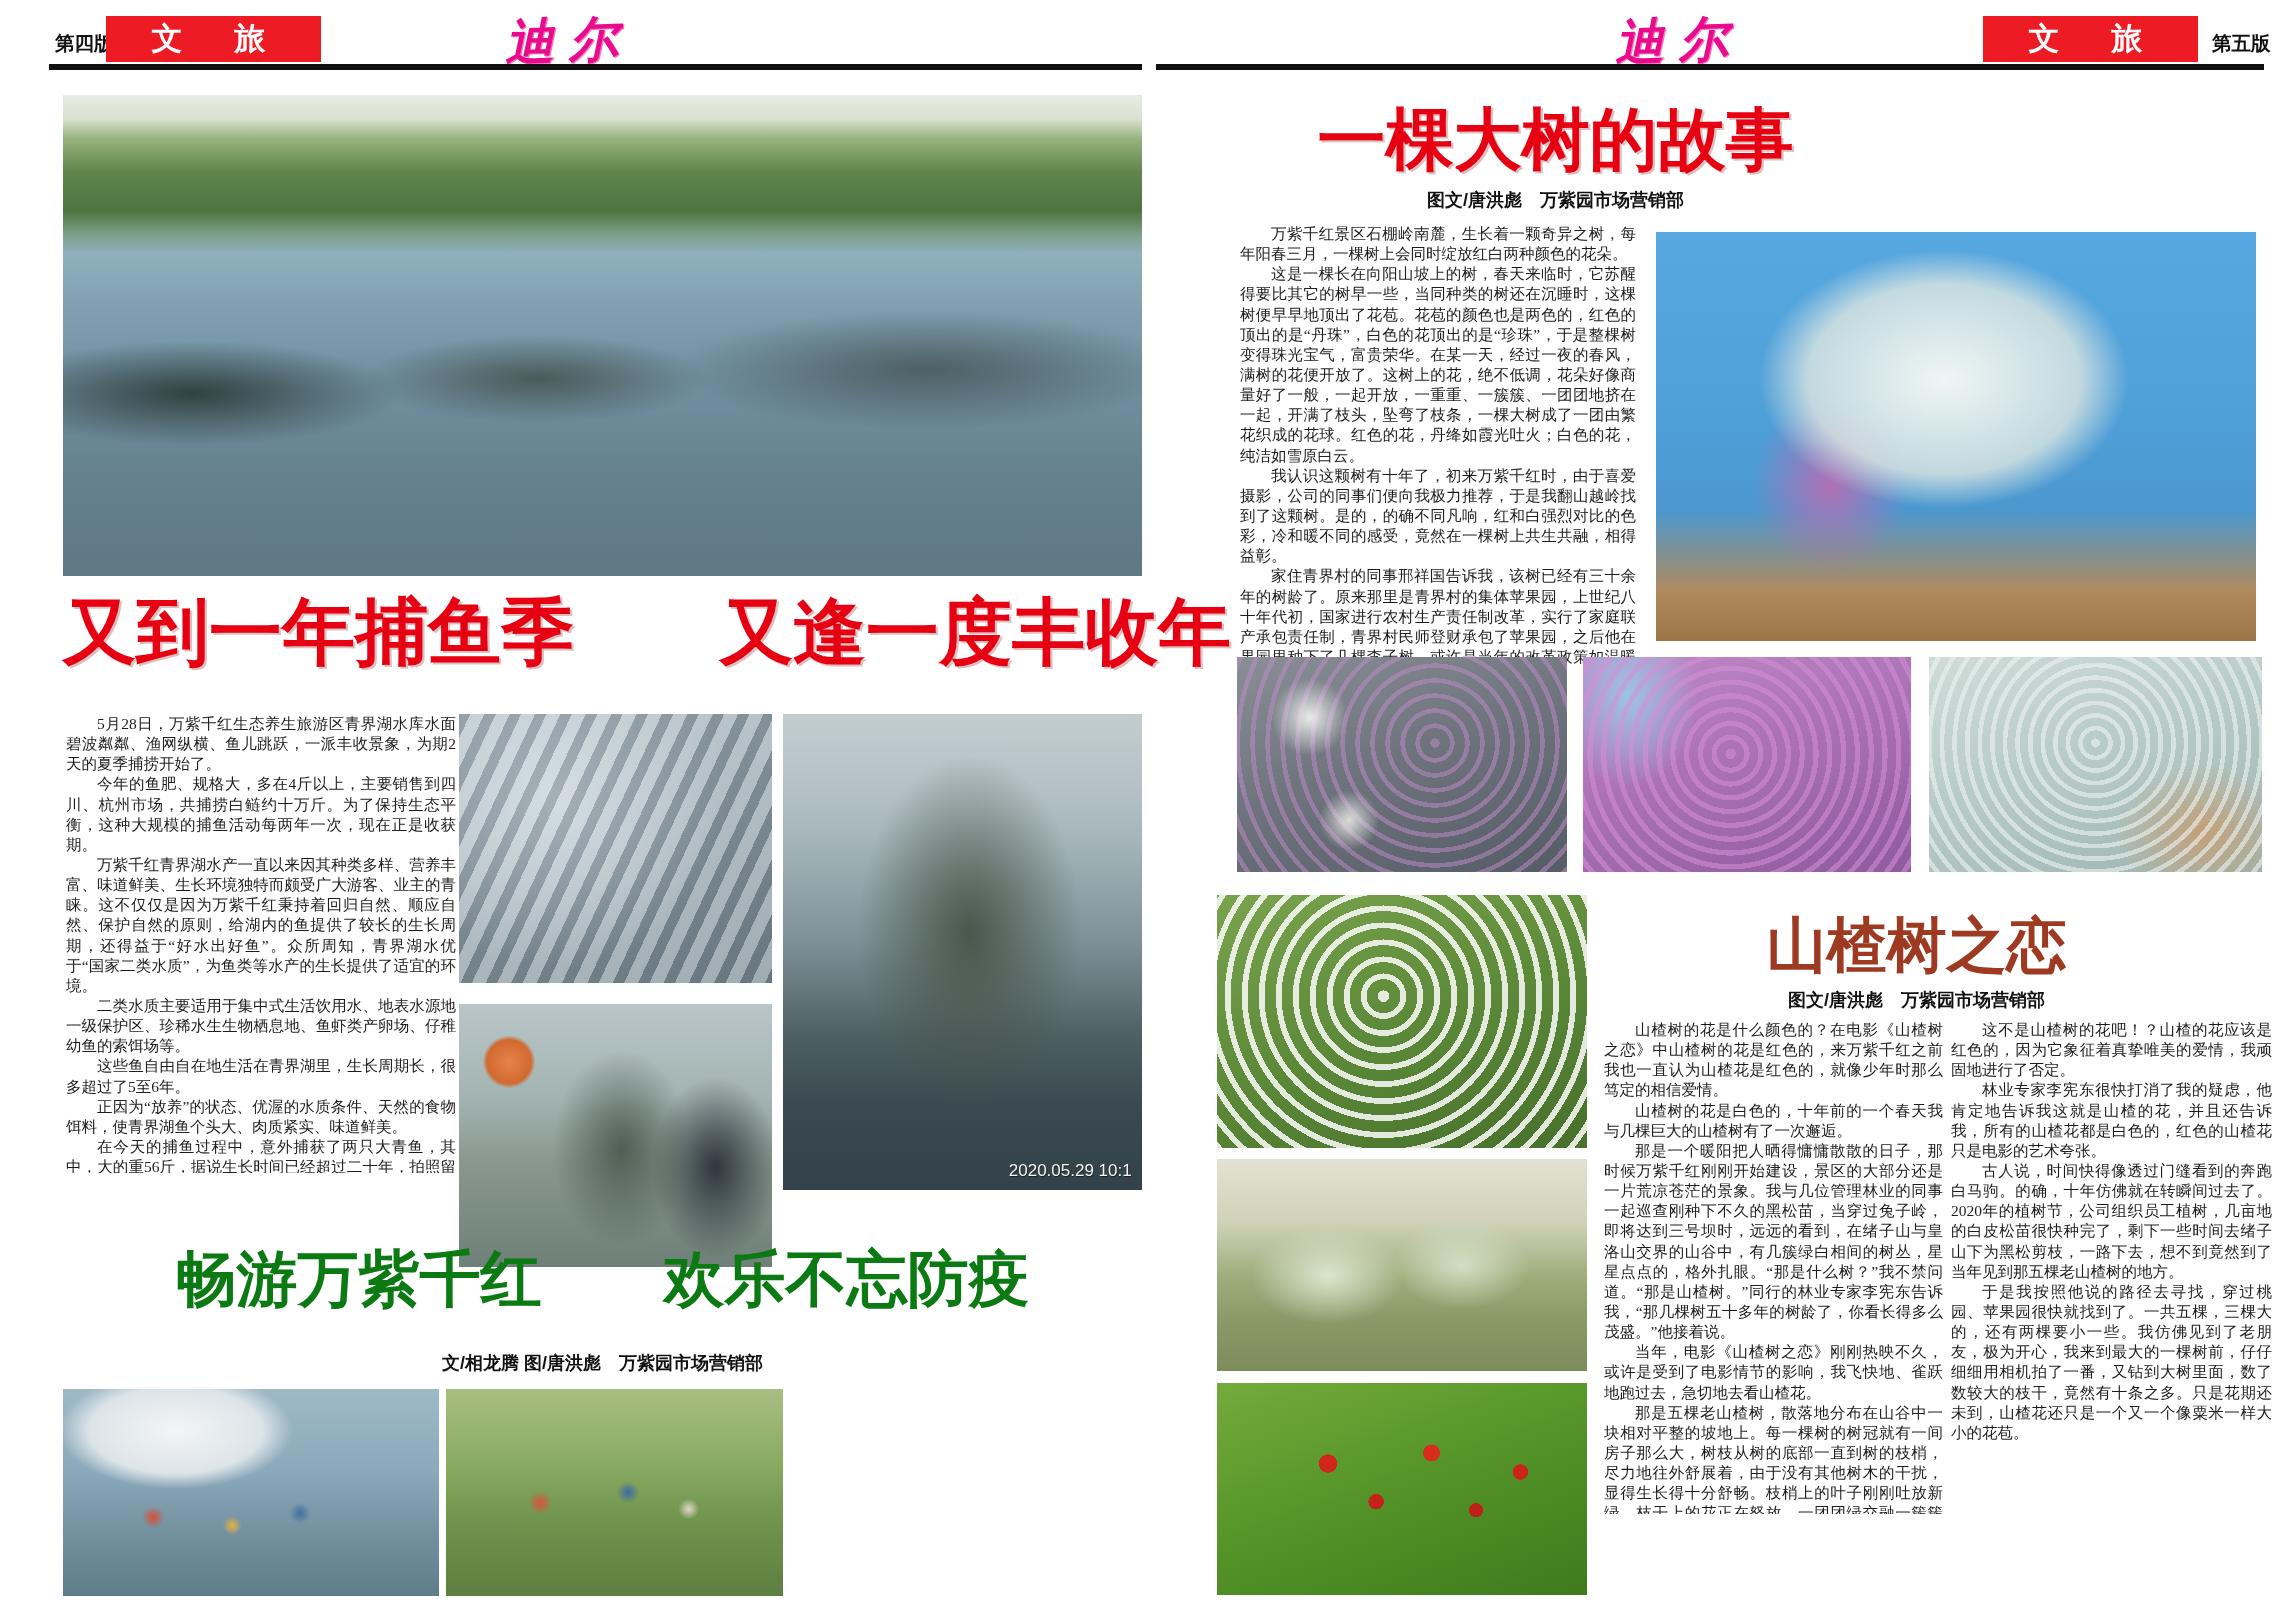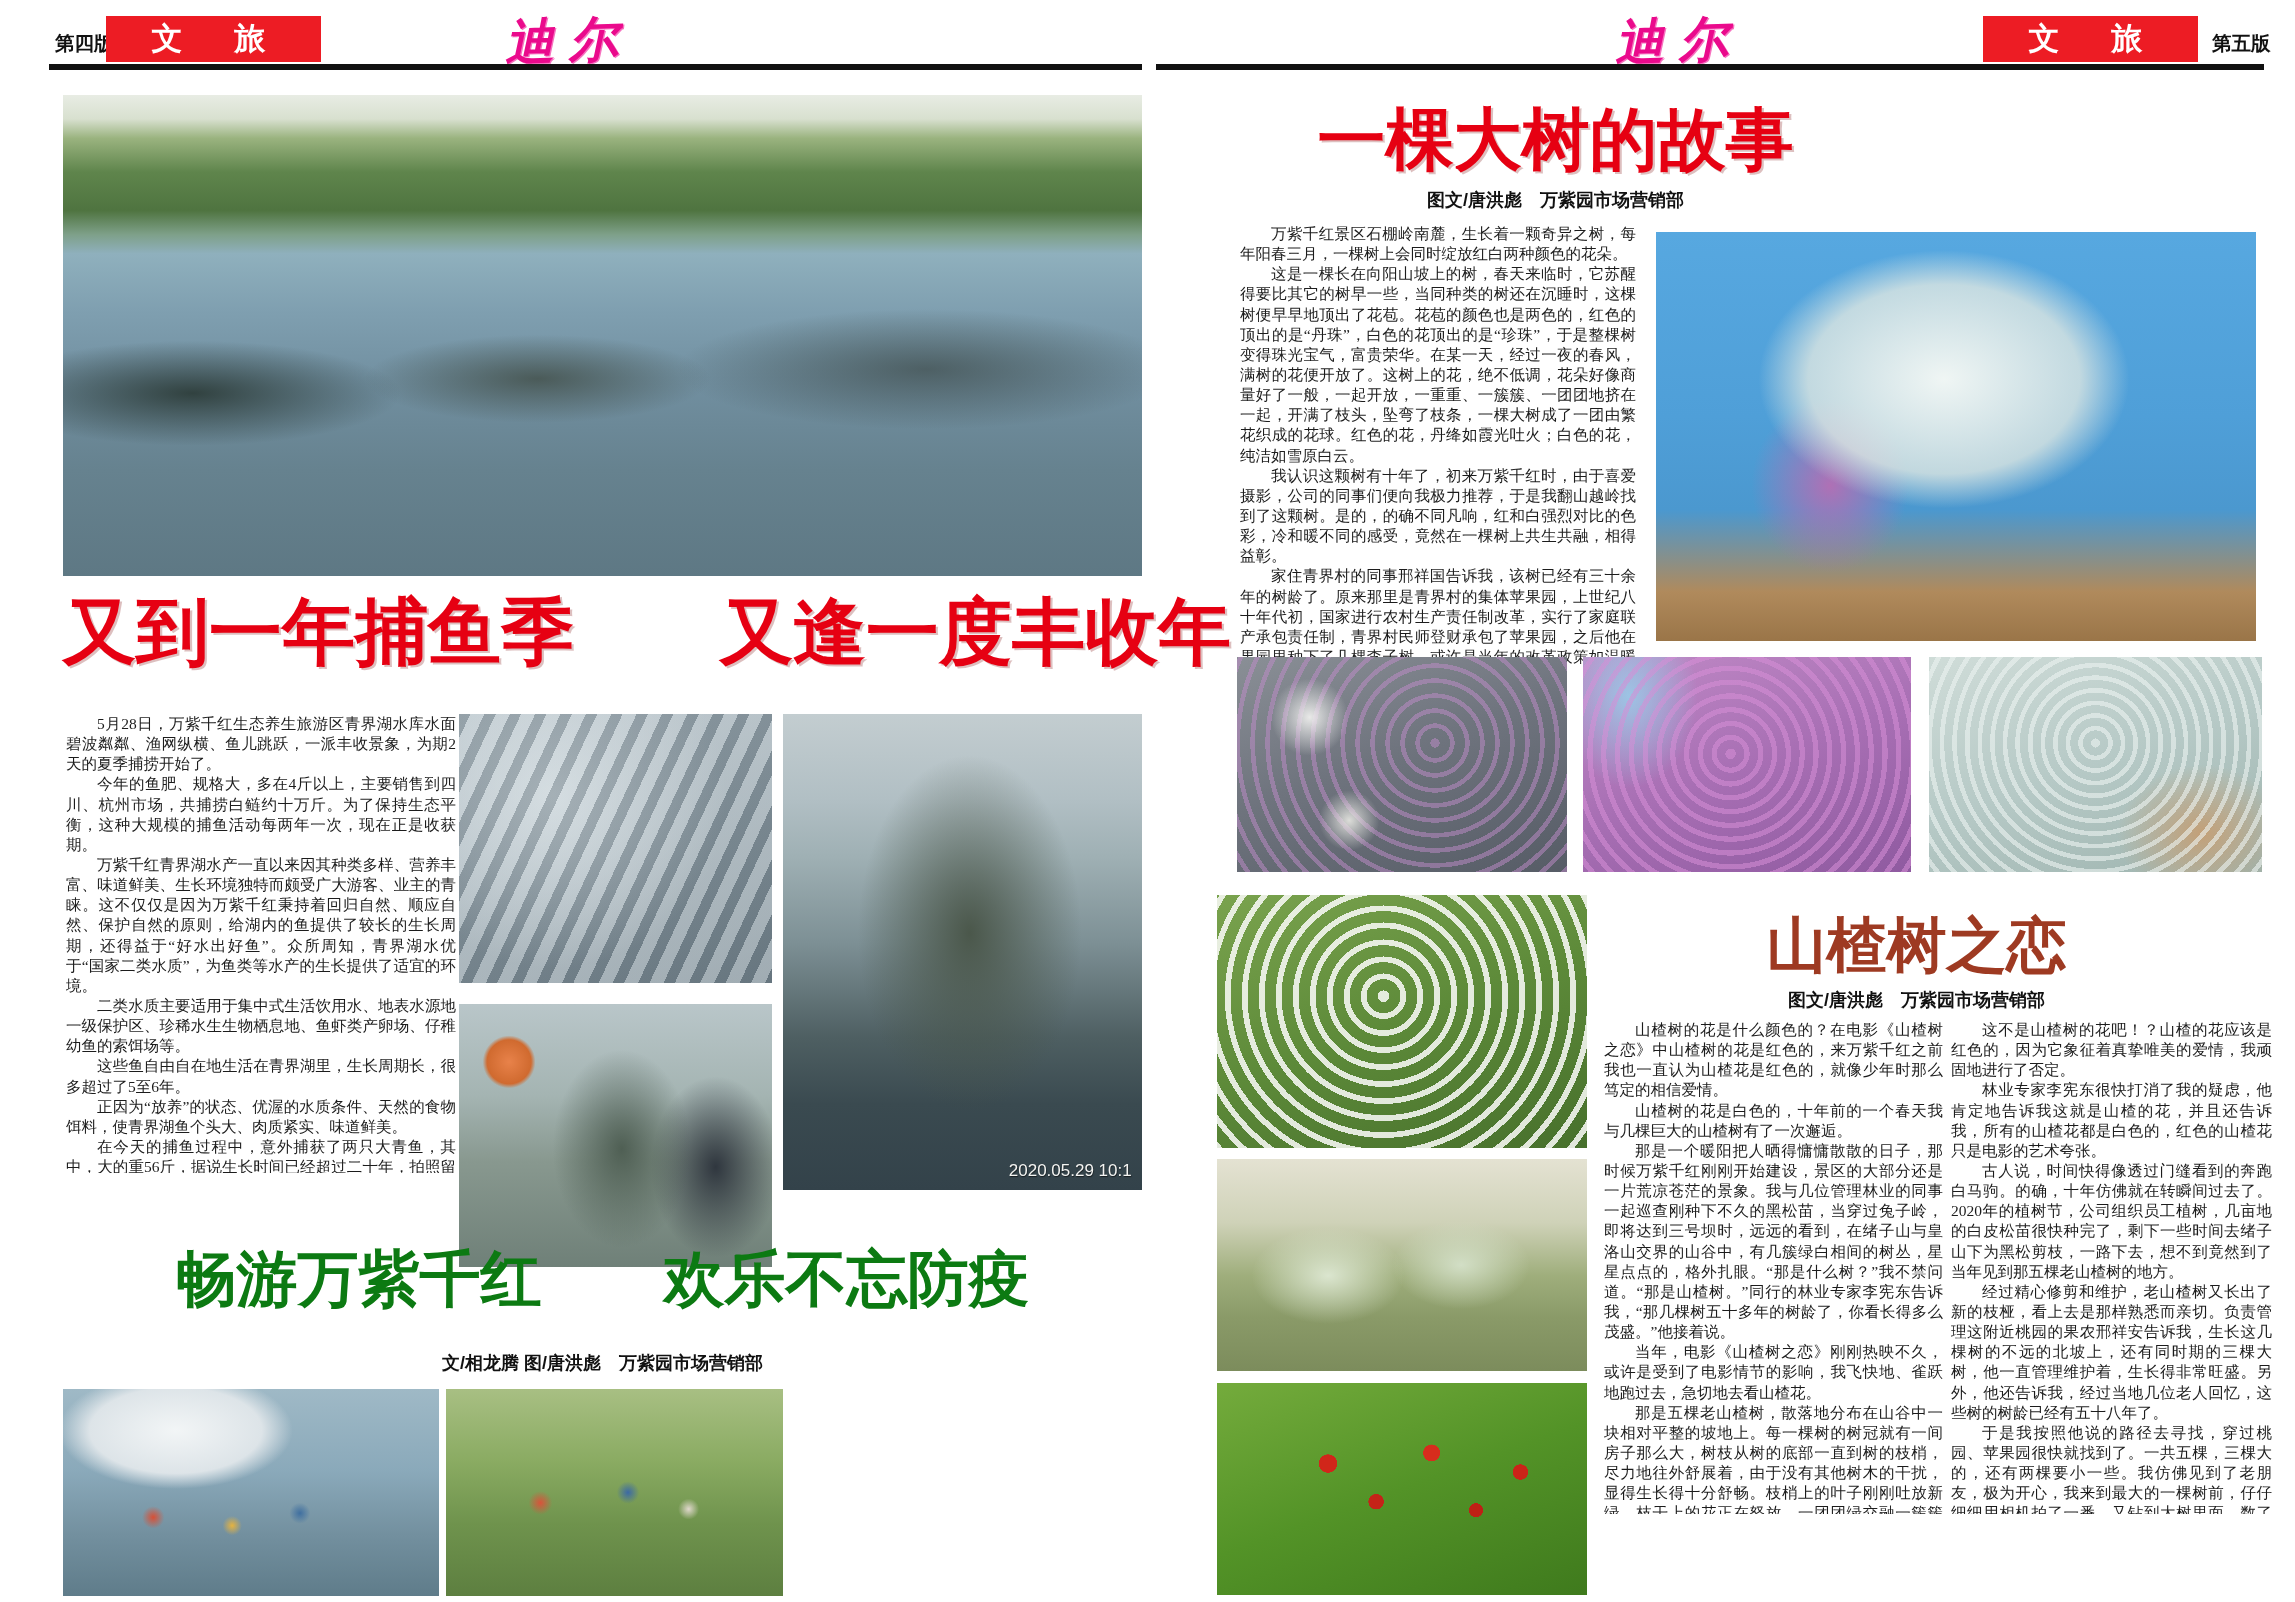--- a/index.html
+++ b/index.html
@@ -160,16 +160,15 @@
     <p>山楂树的花是什么颜色的？在电影《山楂树之恋》中山楂树的花是红色的，来万紫千红之前我也一直认为山楂花是红色的，就像少年时那么笃定的相信爱情。</p>
     <p>山楂树的花是白色的，十年前的一个春天我与几棵巨大的山楂树有了一次邂逅。</p>
     <p>那是一个暖阳把人晒得慵慵散散的日子，那时候万紫千红刚刚开始建设，景区的大部分还是一片荒凉苍茫的景象。我与几位管理林业的同事一起巡查刚种下不久的黑松苗，当穿过兔子岭，即将达到三号坝时，远远的看到，在绪子山与皇洛山交界的山谷中，有几簇绿白相间的树丛，星星点点的，格外扎眼。“那是什么树？”我不禁问道。“那是山楂树。”同行的林业专家李宪东告诉我，“那几棵树五十多年的树龄了，你看长得多么茂盛。”他接着说。</p>
     <p>当年，电影《山楂树之恋》刚刚热映不久，或许是受到了电影情节的影响，我飞快地、雀跃地跑过去，急切地去看山楂花。</p>
     <p>那是五棵老山楂树，散落地分布在山谷中一块相对平整的坡地上。每一棵树的树冠就有一间房子那么大，树枝从树的底部一直到树的枝梢，尽力地往外舒展着，由于没有其他树木的干扰，显得生长得十分舒畅。枝梢上的叶子刚刚吐放新绿，枝干上的花正在怒放，一团团绿交融一簇簇白，绿白相间的色彩令人赏心悦目。淡淡的花香远播出去，招来了蜂和蝶，蜜蜂和蝴蝶在辛勤地采蜜和传播花粉，发出嗡嗡的声响，使整颗大树充满了生命力。</p>
   </div>
 <div class="abs body-col" style="left:1951px;top:1020px;width:321px;height:494px;">
     <p>这不是山楂树的花吧！？山楂的花应该是红色的，因为它象征着真挚唯美的爱情，我顽固地进行了否定。</p>
     <p>林业专家李宪东很快打消了我的疑虑，他肯定地告诉我这就是山楂的花，并且还告诉我，所有的山楂花都是白色的，红色的山楂花只是电影的艺术夸张。</p>
     <p>古人说，时间快得像透过门缝看到的奔跑白马驹。的确，十年仿佛就在转瞬间过去了。2020年的植树节，公司组织员工植树，几亩地的白皮松苗很快种完了，剩下一些时间去绪子山下为黑松剪枝，一路下去，想不到竟然到了当年见到那五棵老山楂树的地方。</p>
-    <p>经过精心修剪和维护，老山楂树又长出了新的枝桠，看上去是那样熟悉而亲切。负责管理这附近桃园的果农邢祥安告诉我，生长这几棵树的不远的北坡上，还有同时期的三棵大树，他一直管理维护着，生长得非常旺盛。另外，他还告诉我，经过当地几位老人回忆，这些树的树龄已经有五十八年了。</p>
     <p>于是我按照他说的路径去寻找，穿过桃园、苹果园很快就找到了。一共五棵，三棵大的，还有两棵要小一些。我仿佛见到了老朋友，极为开心，我来到最大的一棵树前，仔仔细细用相机拍了一番，又钻到大树里面，数了数较大的枝干，竟然有十条之多。只是花期还未到，山楂花还只是一个又一个像粟米一样大小的花苞。</p>
   </div>
 
 
 </body></html>

